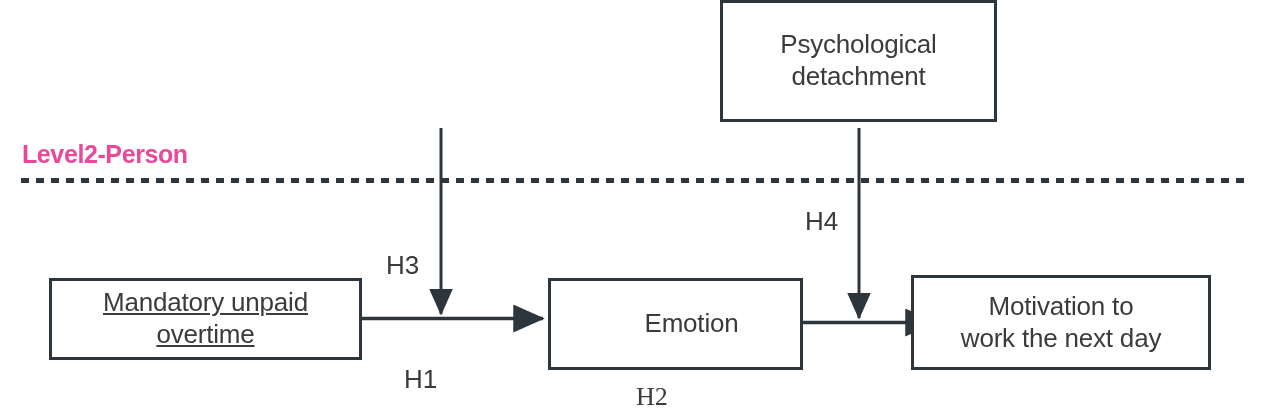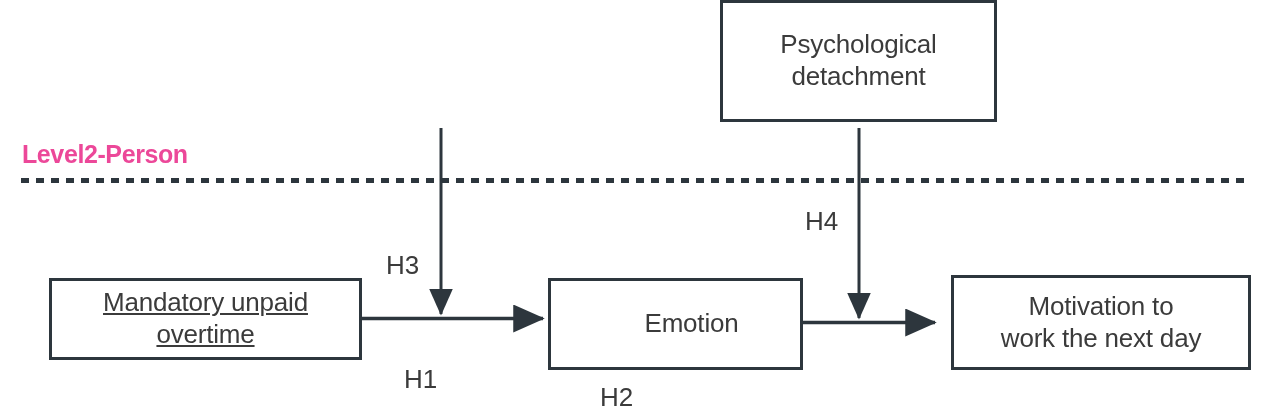--- a/index.html
+++ b/index.html
@@ -98,26 +98,26 @@
 
   <div class="node-box" style="left:49px; top:278px; width:313px; height:82px;text-decoration:underline;">
     <span class="node-label">Mandatory unpaid
 overtime</span>
   </div>
 
   <div class="node-box" style="left:548px; top:278px; width:255px; height:92px;padding-left:32px;">
     <span class="node-label">Emotion</span>
   </div>
 
-  <div class="node-box" style="left:951px; top:275px; width:300px; height:95px;">
+  <div class="node-box" style="left:911px; top:275px; width:300px; height:95px;">
     <span class="node-label">Motivation to
 work the next day</span>
   </div>
 
   <div class="hyp-label" style="left:386px; top:206px;margin-top:44px;">H3</div>
 
   <div class="hyp-label" style="left:805px; top:206px;">H4</div>
 
   <div class="hyp-label" style="left:404px; top:364px;">H1</div>
 
-  <div class="hyp-label" style="left:600px; top:382px;">H2</div>
+  <div class="hyp-label" style="left:636px; top:382px;font-family:Liberation Serif, serif;">H2</div>
 
 </div>
 
 </body></html>

